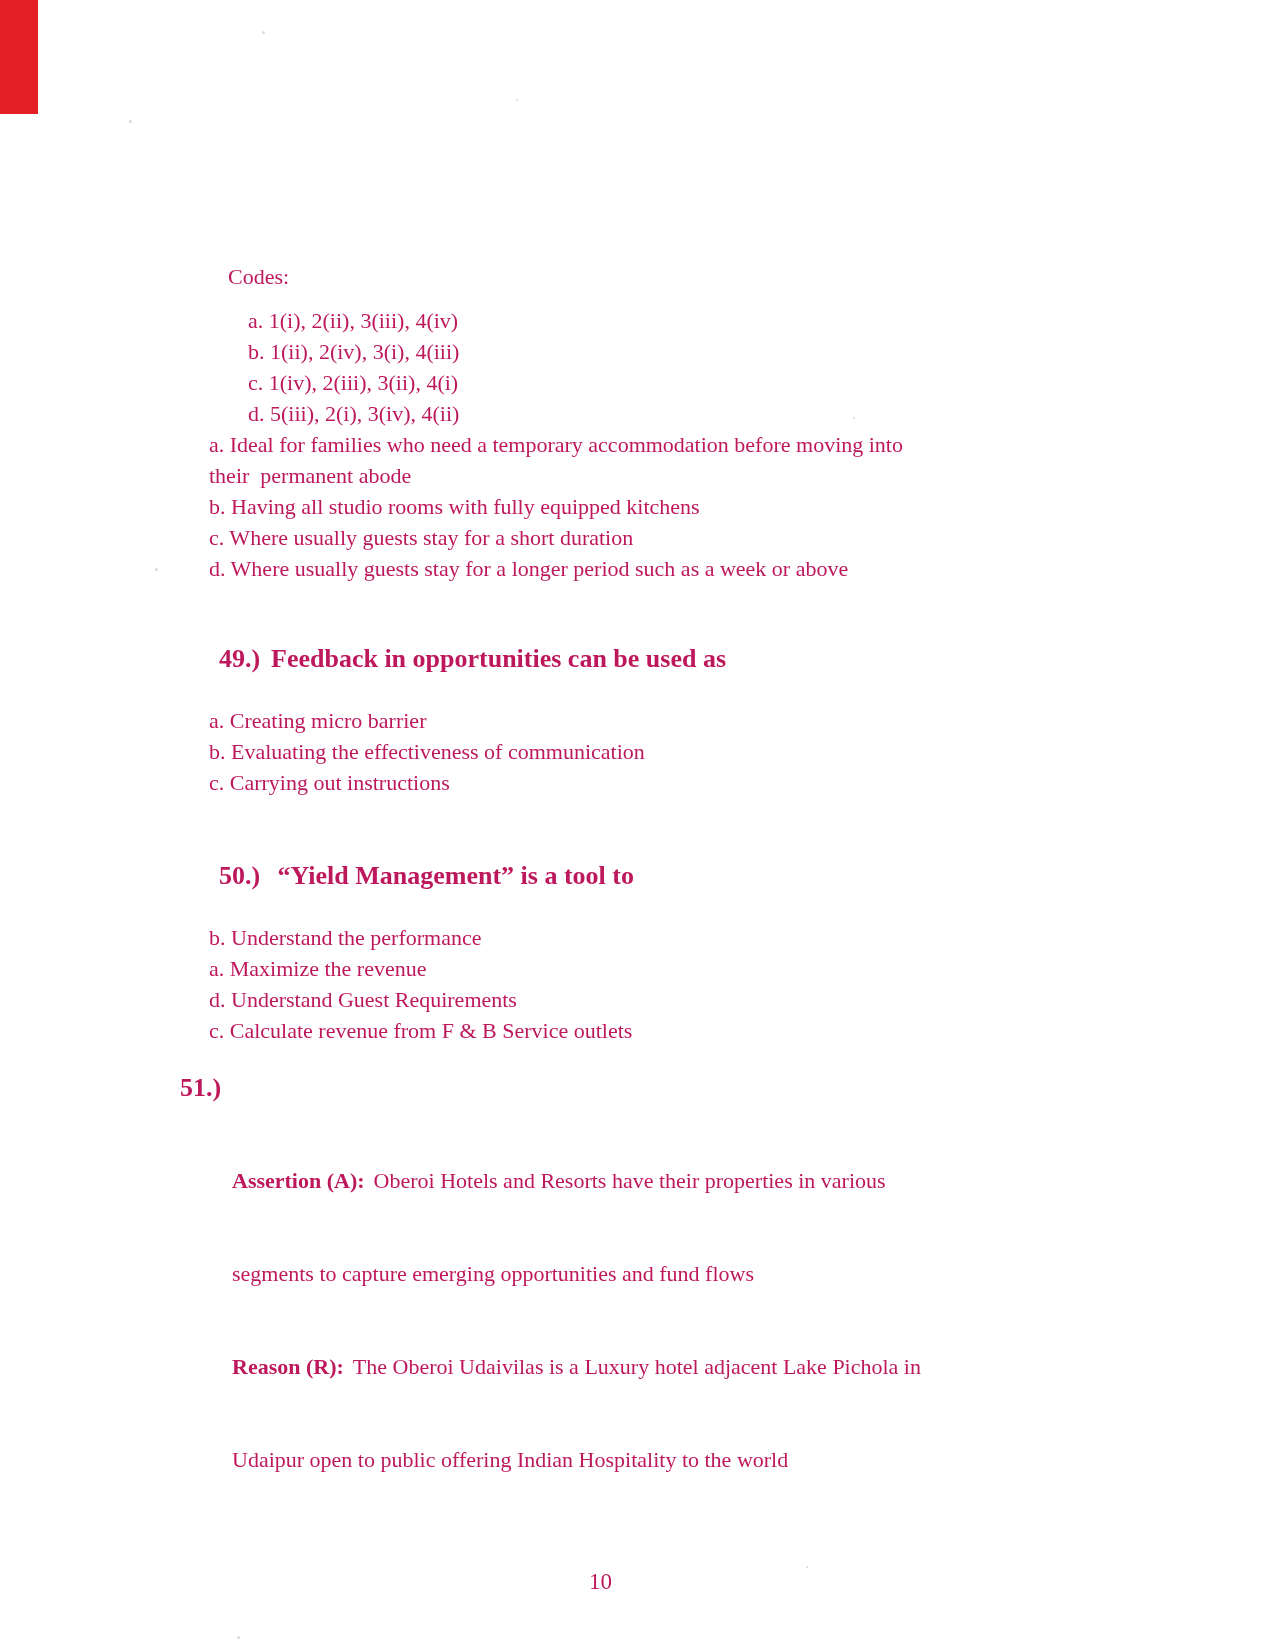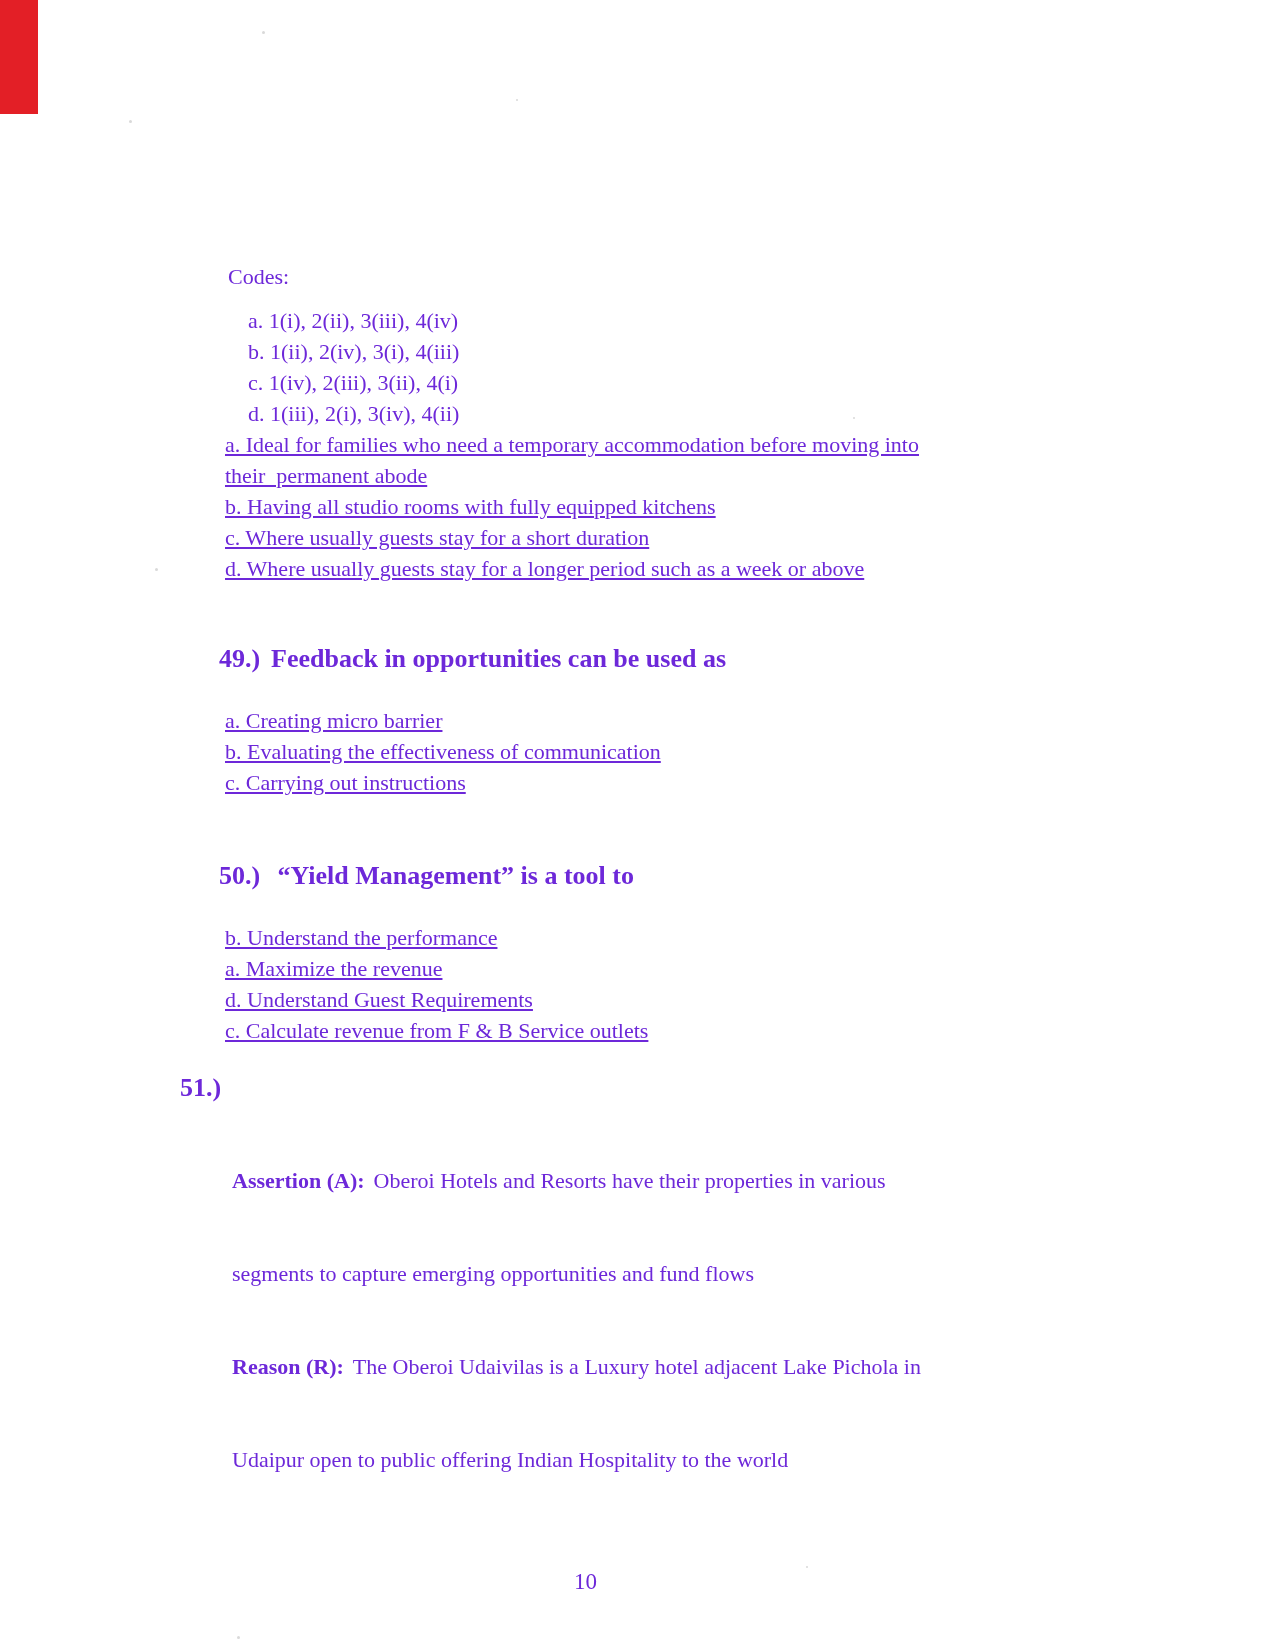--- a/index.html
+++ b/index.html
@@ -4,21 +4,21 @@
 <style>
   html, body { margin: 0; padding: 0; background: #ffffff; }
   .page {
     position: relative;
     width: 1120px;
     height: 1651px;
     background: #ffffff;
     font-family: "Liberation Serif", "DejaVu Serif", serif;
     font-size: 22px;
     line-height: 31px;
-    color: #6d28d9;
+    color: #be185d;
     overflow: hidden;
   }
   .corner-mark {
     position: absolute;
     left: 0; top: 0;
     width: 38px; height: 114px;
     background: #e31f26;
   }
   .content {
     position: absolute;
@@ -26,21 +26,21 @@
     top: 261px;
     width: 1020px;
   }
   .codes-label { font-size: 22px; }
   .codes-label.indent-48 { margin-left: 48px; }
   .opt-list { }
   .opt {
     white-space: pre-wrap;
     margin-left: 68px;
   }
-  .opt-list.deep .opt { margin-left: 45px; text-decoration: underline; }
+  .opt-list.deep .opt { margin-left: 29px; }
   .opt.cont { margin-left: 76px; }
   .q-head {
     font-weight: 700;
     font-size: 26px;
     white-space: pre-wrap;
   }
   .qnum {
     display: inline-block;
     width: 52px;
     font-weight: 700;
@@ -52,21 +52,21 @@
     white-space: pre-wrap;
   }
   .q-para .qnum {
     position: absolute;
     left: 0; top: 0;
     width: 52px;
   }
   .bold-label { font-weight: 700; padding-right: 9px; }
   .page-number {
     position: absolute;
-    left: 574px;
+    left: 589px;
     top: 1566px;
     font-size: 23px;
   }
   .speck {
     position: absolute;
     background: #b9b9b9;
     border-radius: 50%;
     opacity: 0.55;
   }
 </style>
@@ -86,21 +86,21 @@
   <div class="speck" style="left:806px;top:1566px;width:2px;height:2px;"></div>
   <div class="speck" style="left:237px;top:1636px;width:3px;height:3px;"></div>
 
   <div class="content">
 
     <div class="codes-label indent-48">Codes:</div>
     <div class="opt-list" style="margin-top:13px;">
       <div class="opt">a. 1(i), 2(ii), 3(iii), 4(iv)</div>
       <div class="opt">b. 1(ii), 2(iv), 3(i), 4(iii)</div>
       <div class="opt">c. 1(iv), 2(iii), 3(ii), 4(i)</div>
-      <div class="opt">d. 1(iii), 2(i), 3(iv), 4(ii)</div>
+      <div class="opt">d. 5(iii), 2(i), 3(iv), 4(ii)</div>
     </div>
 
     <div class="opt-list deep" style="margin-top:0;">
       <div class="opt">a. Ideal for families who need a temporary accommodation before moving into</div>
       <div class="opt cont">their  permanent abode</div>
       <div class="opt">b. Having all studio rooms with fully equipped kitchens</div>
       <div class="opt">c. Where usually guests stay for a short duration</div>
       <div class="opt">d. Where usually guests stay for a longer period such as a week or above</div>
     </div>
 

